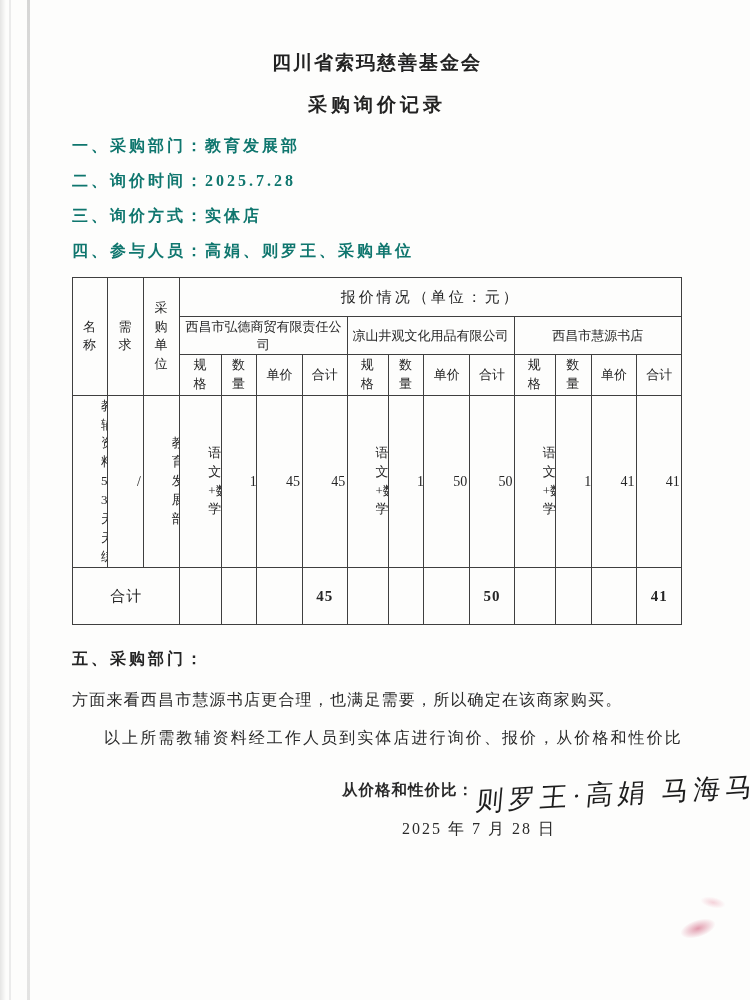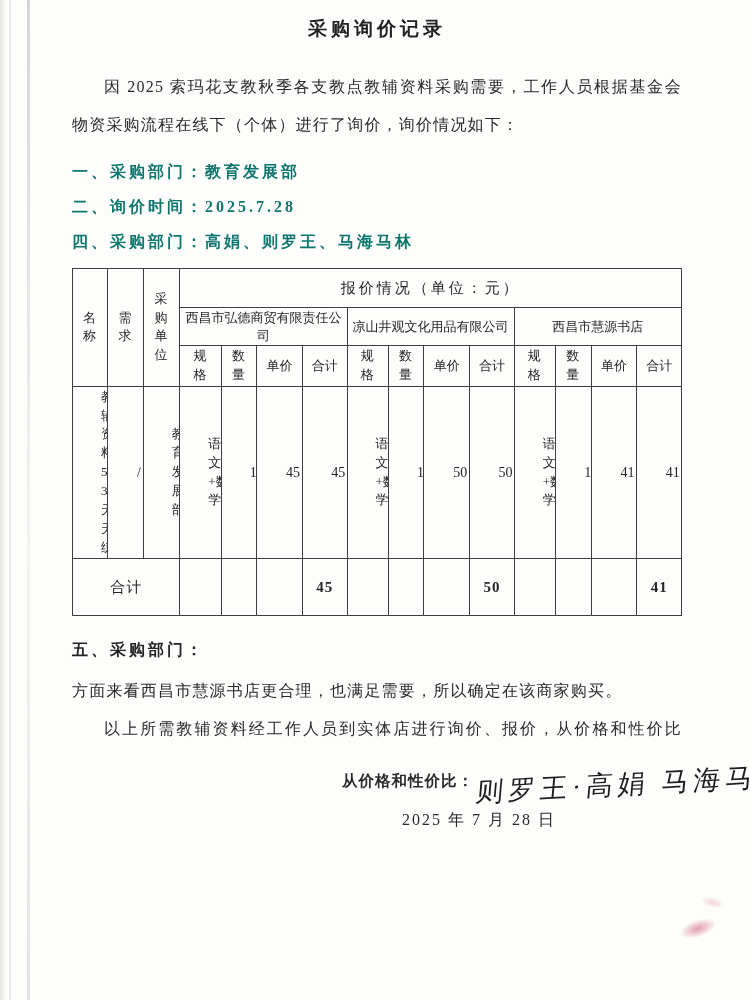--- a/index.html
+++ b/index.html
@@ -97,31 +97,29 @@
 </head>
 <body>
 
 <div class="page">
   <div class="scan-edge"></div>
   <div class="scan-line scan-line-1"></div>
   <div class="scan-line scan-line-2"></div>
 
   <div class="content">
 
+    <h1 class="doc-title">四川省索玛慈善基金会</h1>
     <h2 class="doc-subtitle">采购询价记录</h2>
 
-    <p class="para intro">
-      <span class="line j indent">因 2025 索玛花支教秋季各支教点教辅资料采购需要，工作人员根据基金会</span>
-      <span class="line">物资采购流程在线下（个体）进行了询价，询价情况如下：</span>
-    </p>
 
     <div class="items">
       <div class="item">一、采购部门：教育发展部</div>
       <div class="item">二、询价时间：2025.7.28</div>
-      <div class="item">四、采购部门：高娟、则罗王、马海马林</div>
+      <div class="item">三、询价方式：实体店</div>
+      <div class="item">四、参与人员：高娟、则罗王、采购单位</div>
     </div>
 
     <table class="quote-table">
       <colgroup>
         <col style="width:5.8%">
           <col style="width:5.8%">
           <col style="width:6.0%">
         <col style="width:6.8%">
           <col style="width:5.8%">
           <col style="width:7.5%">

